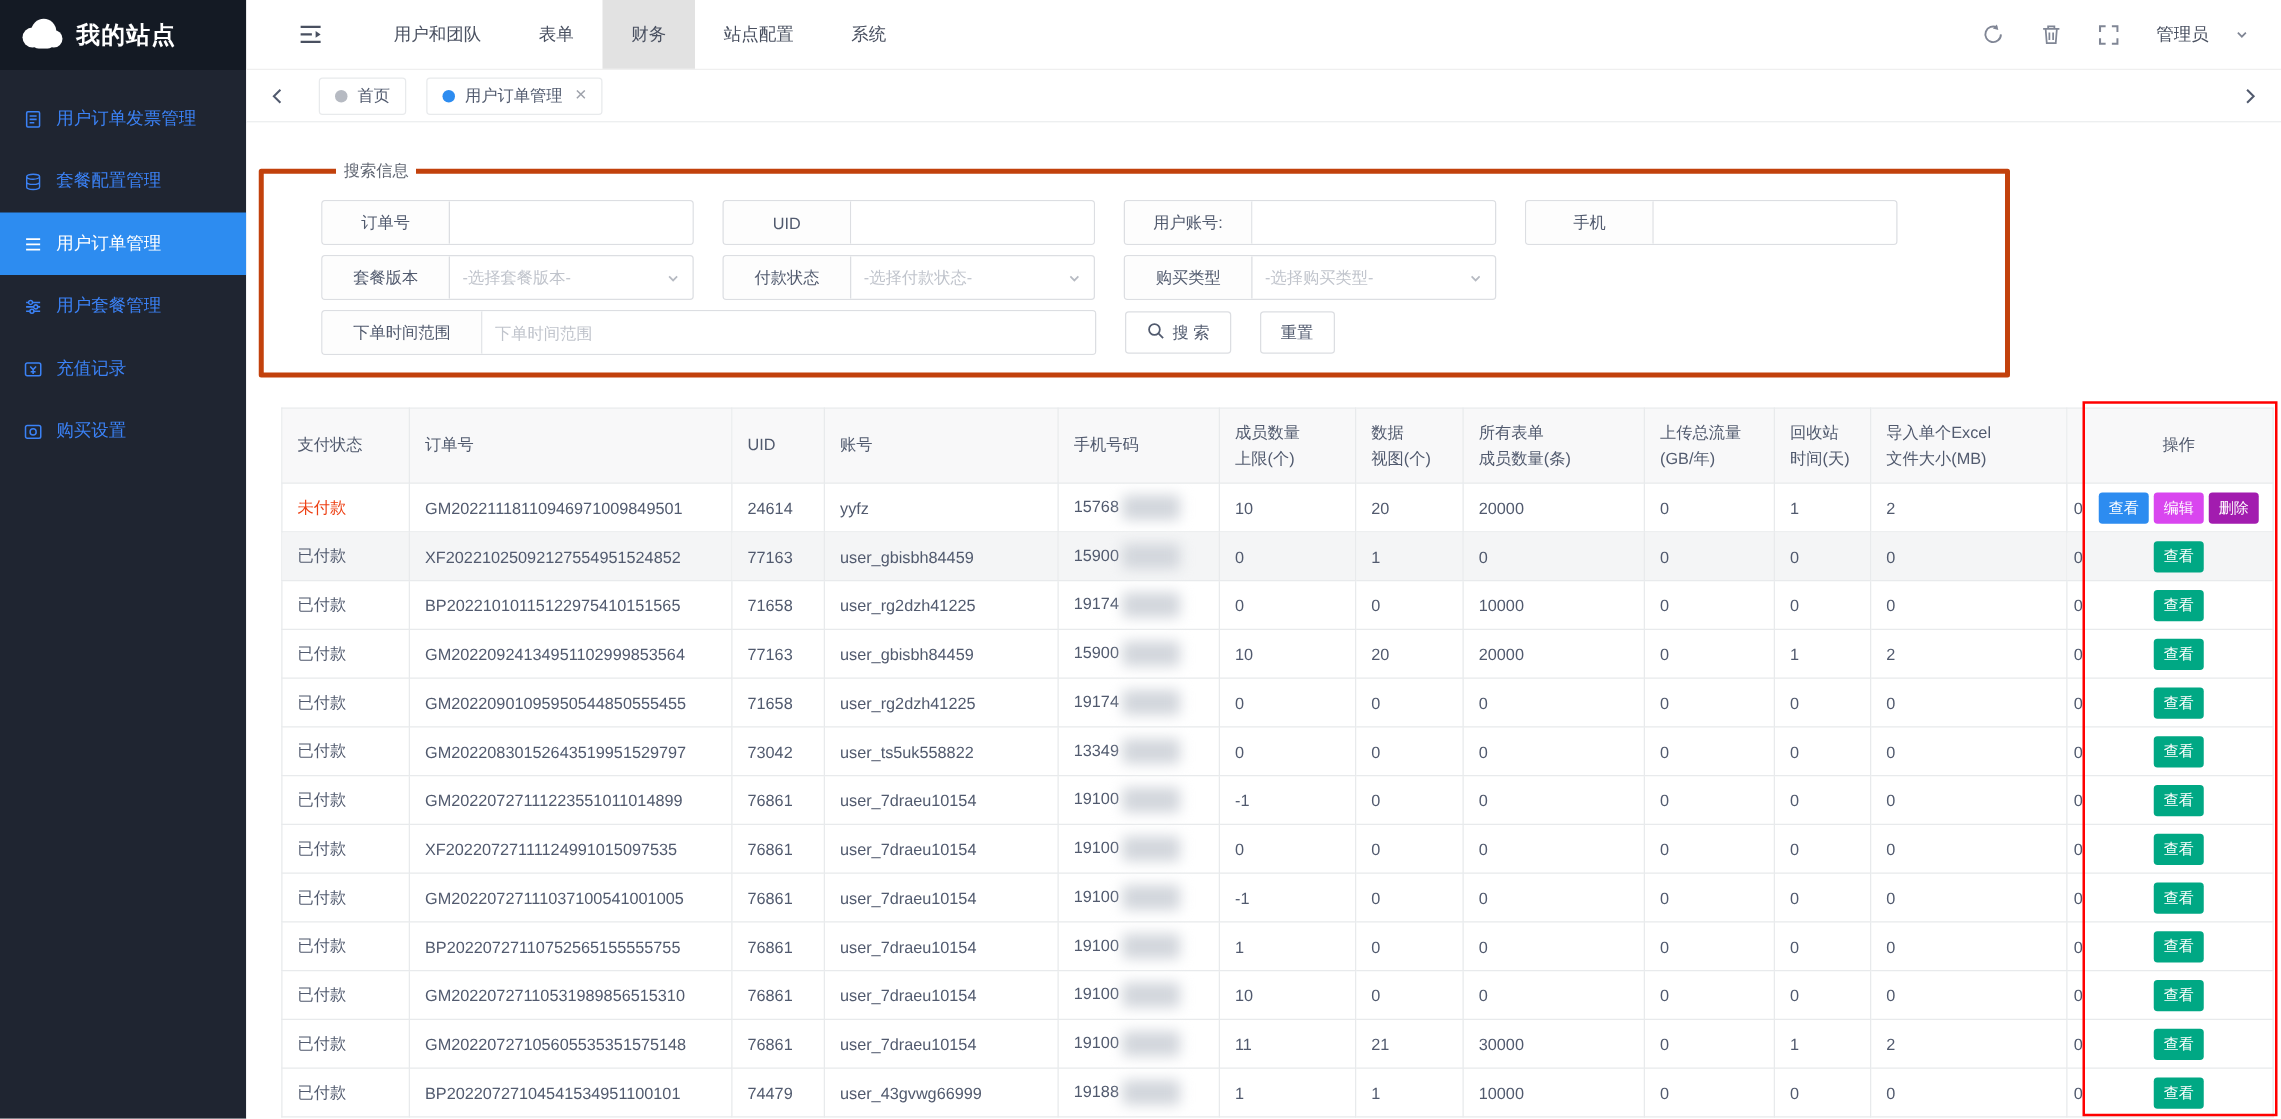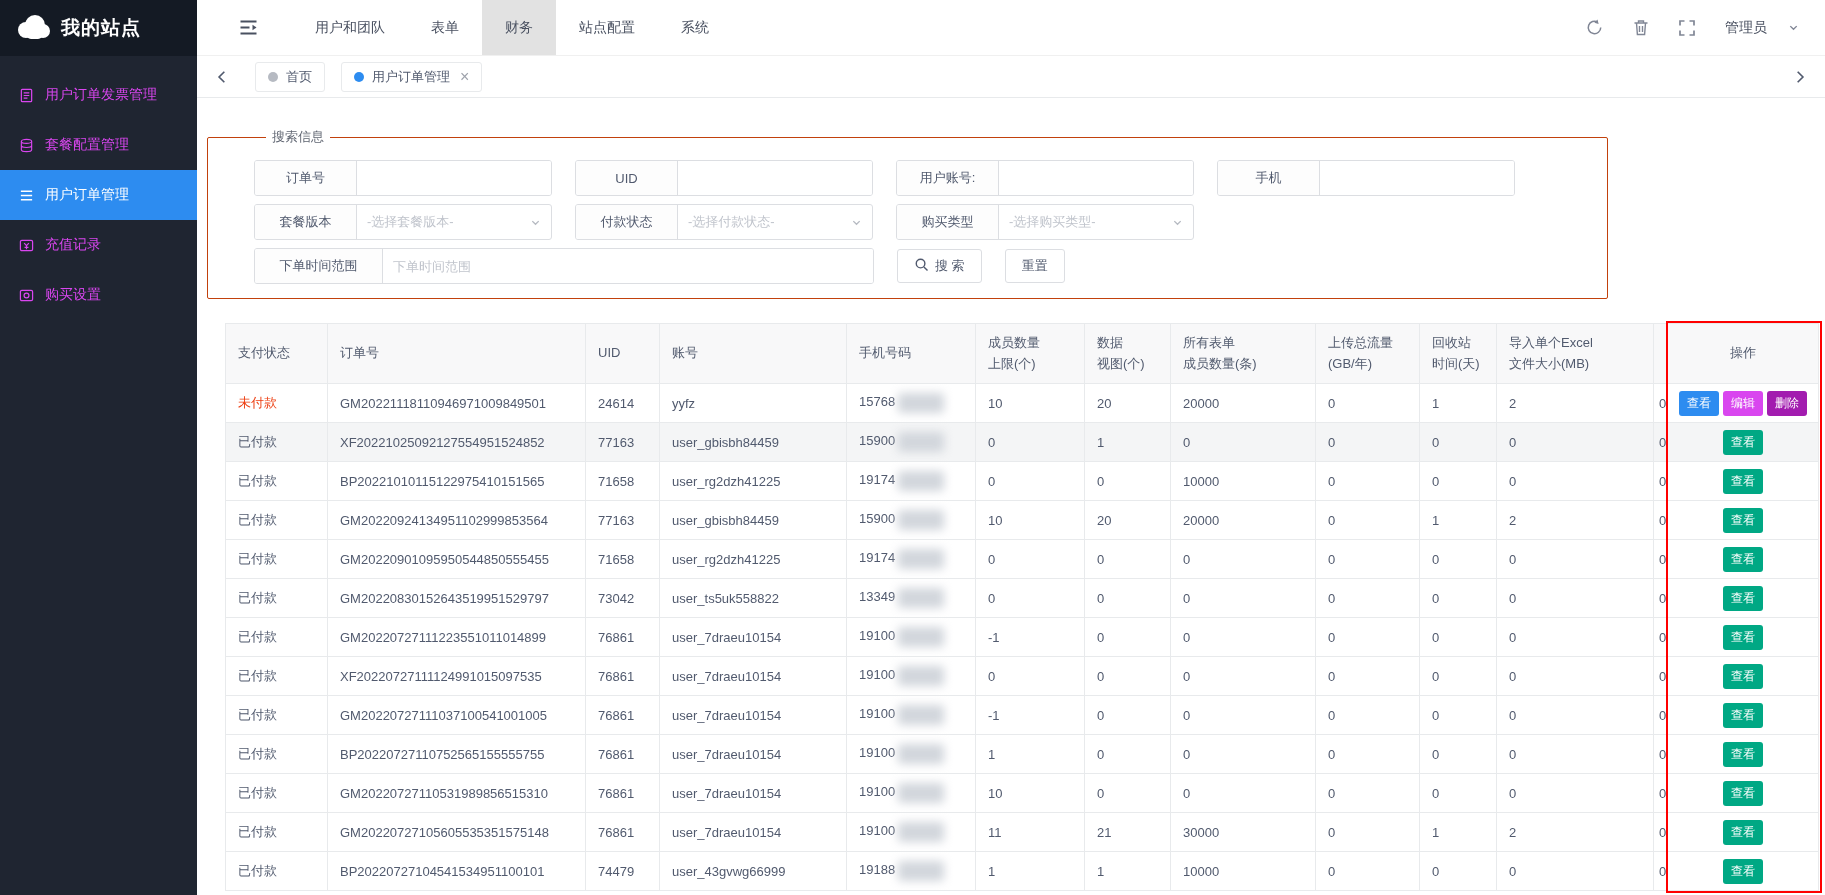--- a/index.html
+++ b/index.html
@@ -5,21 +5,21 @@
   * { margin:0; padding:0; box-sizing:border-box; }
   html,body { width:1825px; height:895px; overflow:hidden; background:#fff;
     font-family:"Liberation Sans","DejaVu Sans",sans-serif; position:relative; }
   .app { display:flex; width:1825px; height:895px; }
 
   
   .sidebar { flex:0 0 197px; width:197px; background:#1f2531; height:100%; }
   .logo { height:56px; background:#141a24; display:flex; align-items:center; gap:9px; padding:0 14px; cursor:pointer; }
   .logo-text { color:#fff; font-size:19px; font-weight:bold; letter-spacing:1px; white-space:nowrap; }
   .side-menu { padding-top:14px; }
-  .side-item { height:50px; display:flex; align-items:center; gap:11px; padding:0 19px; color:#d946ef; font-size:14px; cursor:pointer; white-space:nowrap; }
+  .side-item { height:50px; display:flex; align-items:center; gap:11px; padding:0 19px; color:#3b82f6; font-size:14px; cursor:pointer; white-space:nowrap; }
   .side-item.active { background:#2d8cf0; color:#fff; }
   .side-item .ico { display:flex; align-items:center; }
 
   
   .main { flex:1; display:flex; flex-direction:column; height:100%; min-width:0; }
 
   
   .topnav { flex:0 0 56px; height:56px; display:flex; align-items:center; background:#fff; border-bottom:1px solid #f0f0f0; }
   .nav-collapse { margin-left:42px; display:flex; cursor:pointer; }
   .topnav-items { display:flex; height:100%; margin-left:34px; }
@@ -33,21 +33,21 @@
   .tabbar { flex:0 0 42px; height:42px; display:flex; align-items:center; background:#fff; border-bottom:1px solid #e8eaec; padding:0 16px; box-shadow:0 1px 2px rgba(0,0,0,0.04); }
   .tab-scroll { display:flex; align-items:center; cursor:pointer; padding:0 2px; }
   .tabs { display:flex; gap:16px; flex:1; margin-left:24px; align-items:center; }
   .tab { height:30px; display:flex; align-items:center; gap:8px; padding:0 12px; border:1px solid #e8eaec; border-radius:3px; background:#fff; font-size:13px; color:#515a6e; cursor:pointer; white-space:nowrap; }
   .dot { width:10px; height:10px; border-radius:50%; background:#b6bac2; }
   .tab.active .dot { background:#2d8cf0; }
   .tab-close { color:#9ea2ab; font-size:16px; line-height:1; margin-left:2px; cursor:pointer; }
 
   
   .content { flex:1; padding:30px 0 0 10px; background:#fff; position:relative; min-width:0; }
-  .search-box { width:1401px; border:1px solid #c2410c; border-radius:2px; padding:6px 0 14px 46px; }
+  .search-box { width:1401px; border:4px solid #c2410c; border-radius:2px; padding:6px 0 14px 46px; }
   .search-box legend { font-size:13px; color:#606672; padding:0 6px; margin-left:12px; }
   .s-row { display:flex; gap:23px; margin-top:8px; align-items:center; }
   .input-group { display:flex; width:298px; height:36px; border:1px solid #dcdee2; border-radius:3px; background:#fff; overflow:hidden; }
   .input-group.wide { width:620px; }
   .ig-label { flex:0 0 102px; display:flex; align-items:center; justify-content:center; font-size:13px; color:#515a6e; border-right:1px solid #dcdee2; background:#fdfdfd; white-space:nowrap; }
   .input-group.wide .ig-label { flex:0 0 128px; }
   .ig-input { flex:1; min-width:0; border:none; outline:none; font-size:13px; color:#515a6e; padding:0 10px; }
   .ig-input::placeholder { color:#c0c4cc; }
   .ig-value { flex:1; display:flex; align-items:center; font-size:13px; color:#c0c4cc; padding:0 10px; cursor:pointer; }
   .sel-caret { margin-left:auto; display:flex; align-items:center; }
@@ -103,20 +103,31 @@
           </span>
           <span>套餐配置管理</span>
         </div>
         <div class="side-item active">
           <span class="ico ">
             <svg width="15" height="15" viewBox="0 0 16 16" fill="none" stroke="currentColor" stroke-width="1.6">
               <path d="M2 3.5h12M2 8h12M2 12.5h12"></path>
             </svg>
           </span>
           <span>用户订单管理</span>
+        </div>
+        <div class="side-item">
+          <span class="ico ">
+            <svg width="15" height="15" viewBox="0 0 16 16" fill="none" stroke="currentColor" stroke-width="1.3">
+              <path d="M2 4.2h12M2 8h12M2 11.8h12"></path>
+              <circle cx="5.8" cy="4.2" r="1.7" fill="#1f2531"></circle>
+              <circle cx="10.2" cy="8" r="1.7" fill="#1f2531"></circle>
+              <circle cx="7" cy="11.8" r="1.7" fill="#1f2531"></circle>
+            </svg>
+          </span>
+          <span>用户套餐管理</span>
         </div>
         <div class="side-item">
           <span class="ico ">
             <svg width="15" height="15" viewBox="0 0 16 16" fill="none" stroke="currentColor" stroke-width="1.3">
               <rect x="1.5" y="2.5" width="13" height="11" rx="1.5"></rect>
               <path d="M5.5 5.5L8 8.2l2.5-2.7M8 8.2V12M5.9 10h4.2"></path>
             </svg>
           </span>
           <span>充值记录</span>
         </div>

